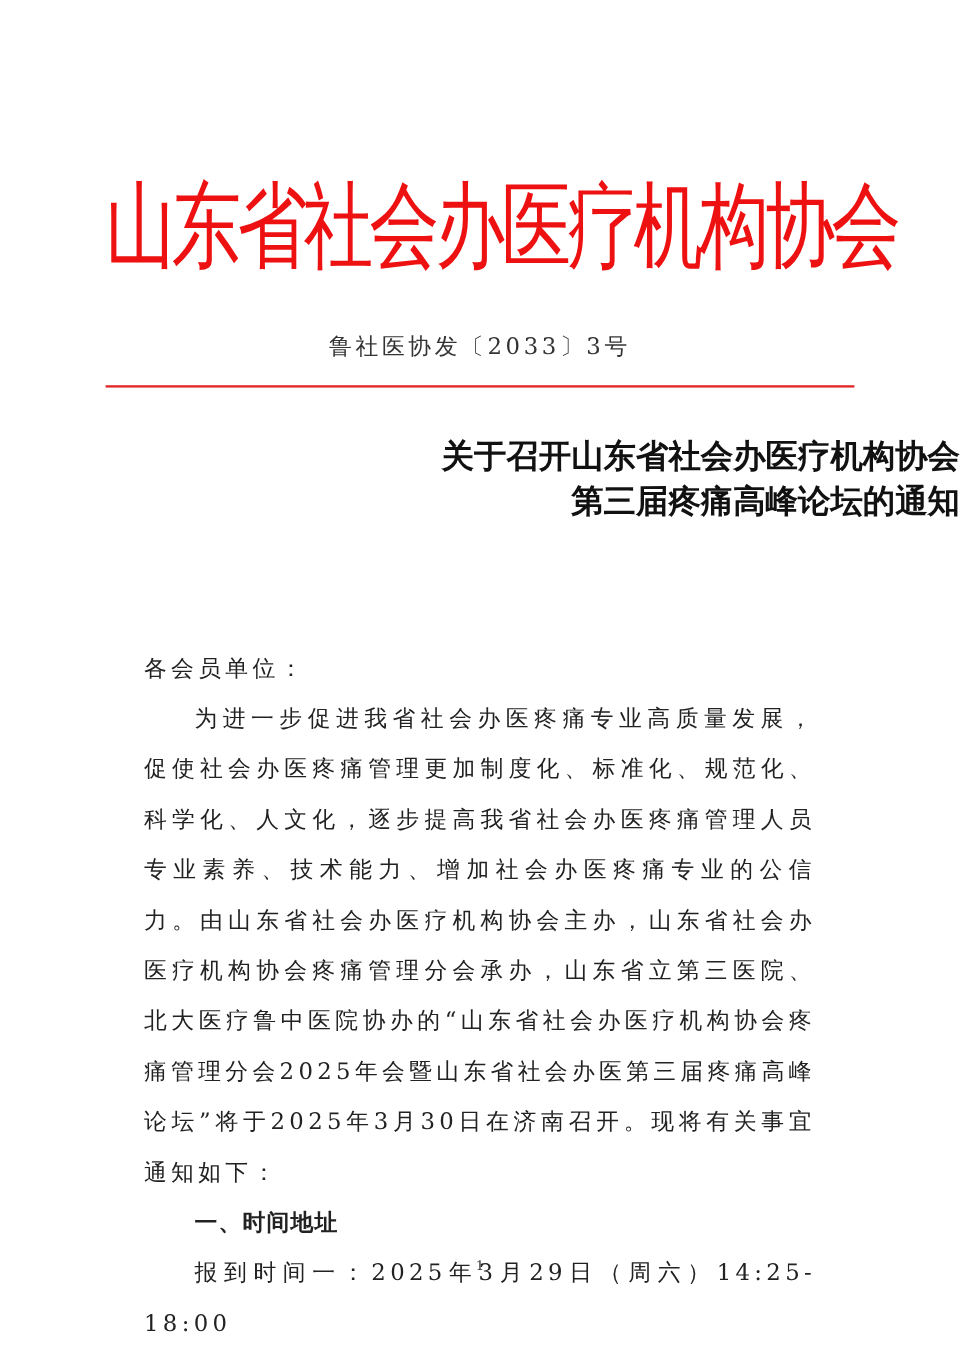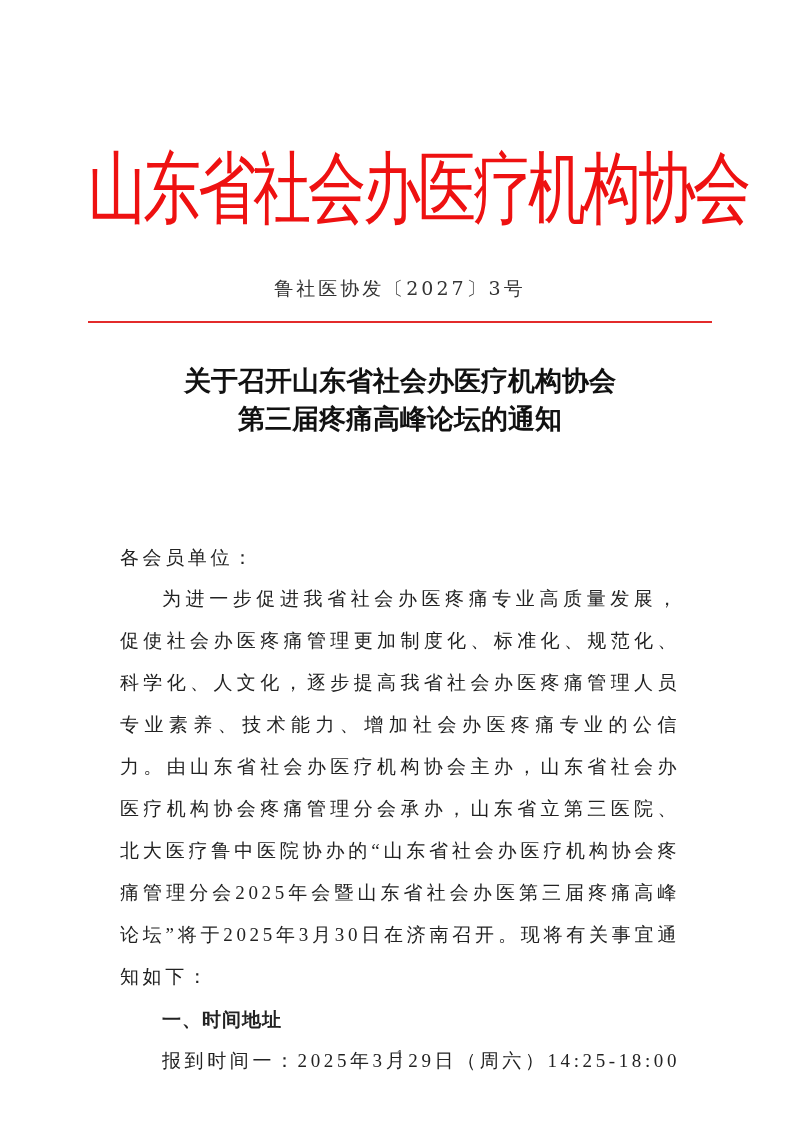--- a/index.html
+++ b/index.html
@@ -5,37 +5,37 @@
   html, body { margin: 0; padding: 0; background: #ffffff; }
   body { width: 800px; height: 1131px; position: relative; overflow: hidden;
          font-family: "DejaVu Serif", "Liberation Serif", serif; color: #1a1a1a; }
   .masthead { position: absolute; left: 88px; top: 140px; width: 624px; height: 96px;
     color: #ee1111; font-family: "DejaVu Sans", "Liberation Sans", sans-serif;
     font-size: 58px; line-height: 96px; text-align: center; letter-spacing: -3px;
     transform: scaleY(1.35); transform-origin: center; white-space: nowrap; }
   .docno { position: absolute; left: 0; width: 800px; top: 276px; text-align: center;
     font-size: 19px; letter-spacing: 3px; color: #333; }
   .redline { position: absolute; left: 88px; width: 624px; top: 321px; height: 2px; background: #e32b2b; }
-  .title { position: absolute; left: 0; width: 800px; top: 362px; text-align: center;
+  .title { position: absolute; left: 0; width: 800px; top: 362px; text-align: right;
     font-size: 27px; line-height: 38px; font-weight: bold; color: #111; }
   .title div { white-space: nowrap; }
   .body { position: absolute; left: 120px; width: 560px; top: 536px; font-size: 19px;
     line-height: 42px; letter-spacing: 3.6px; color: #222; }
   .body p { margin: 0; text-align: justify; }
-  .indent { text-indent: 42px; font-family: Liberation Serif, serif; }
+  .indent { text-indent: 42px; }
   .section { font-family: "DejaVu Sans", "Liberation Sans", sans-serif; font-weight: bold;
     letter-spacing: 1px; text-indent: 42px; }
   .pagenum { position: absolute; left: 0; width: 800px; top: 1048px; text-align: center;
     font-size: 11px; color: #333; }
 </style>
 </head>
 <body>
 
 <div class="masthead">山东省社会办医疗机构协会</div>
-<div class="docno">鲁社医协发〔2027〕3号</div>
+<div class="docno">鲁社医协发〔2033〕3号</div>
 <div class="redline"></div>
 
 <div class="title">
   <div>关于召开山东省社会办医疗机构协会</div>
   <div>第三届疼痛高峰论坛的通知</div>
 </div>
 
 <div class="body">
   <p>各会员单位：</p>
   <p class="indent">为进一步促进我省社会办医疼痛专业高质量发展，促使社会办医疼痛管理更加制度化、标准化、规范化、科学化、人文化，逐步提高我省社会办医疼痛管理人员专业素养、技术能力、增加社会办医疼痛专业的公信力。由山东省社会办医疗机构协会主办，山东省社会办医疗机构协会疼痛管理分会承办，山东省立第三医院、北大医疗鲁中医院协办的“山东省社会办医疗机构协会疼痛管理分会2025年会暨山东省社会办医第三届疼痛高峰论坛”将于2025年3月30日在济南召开。现将有关事宜通知如下：</p>

